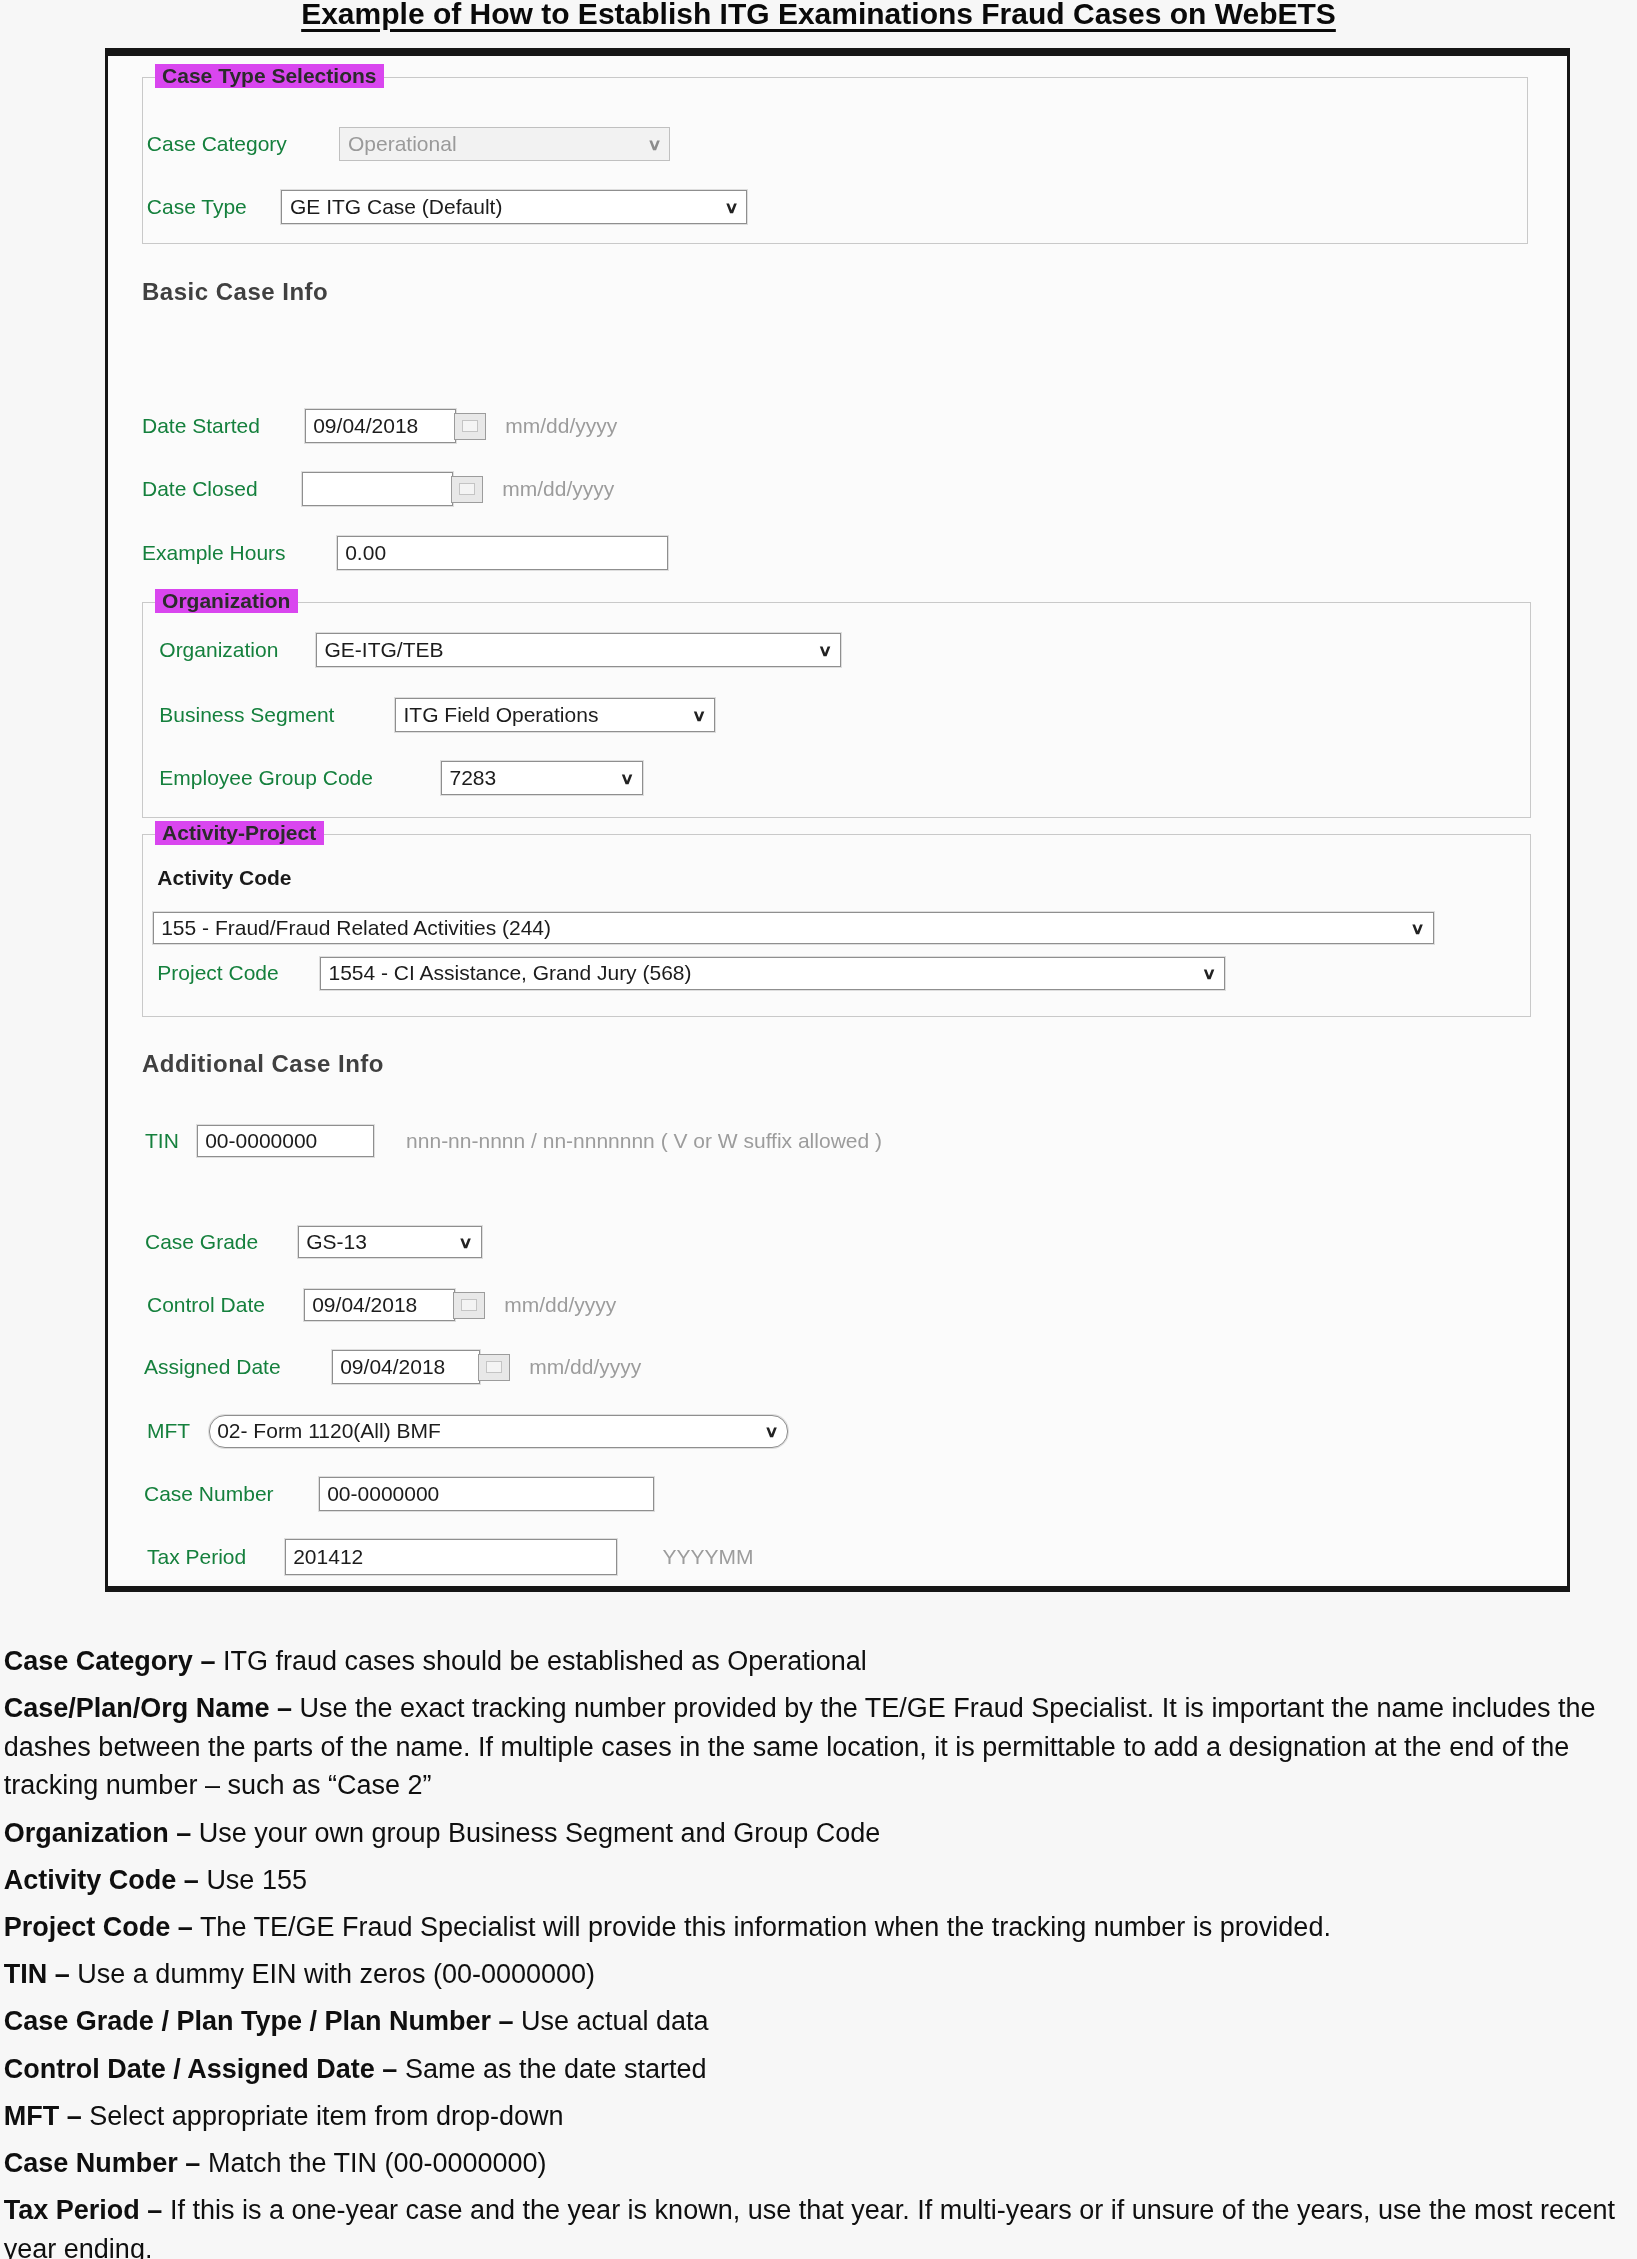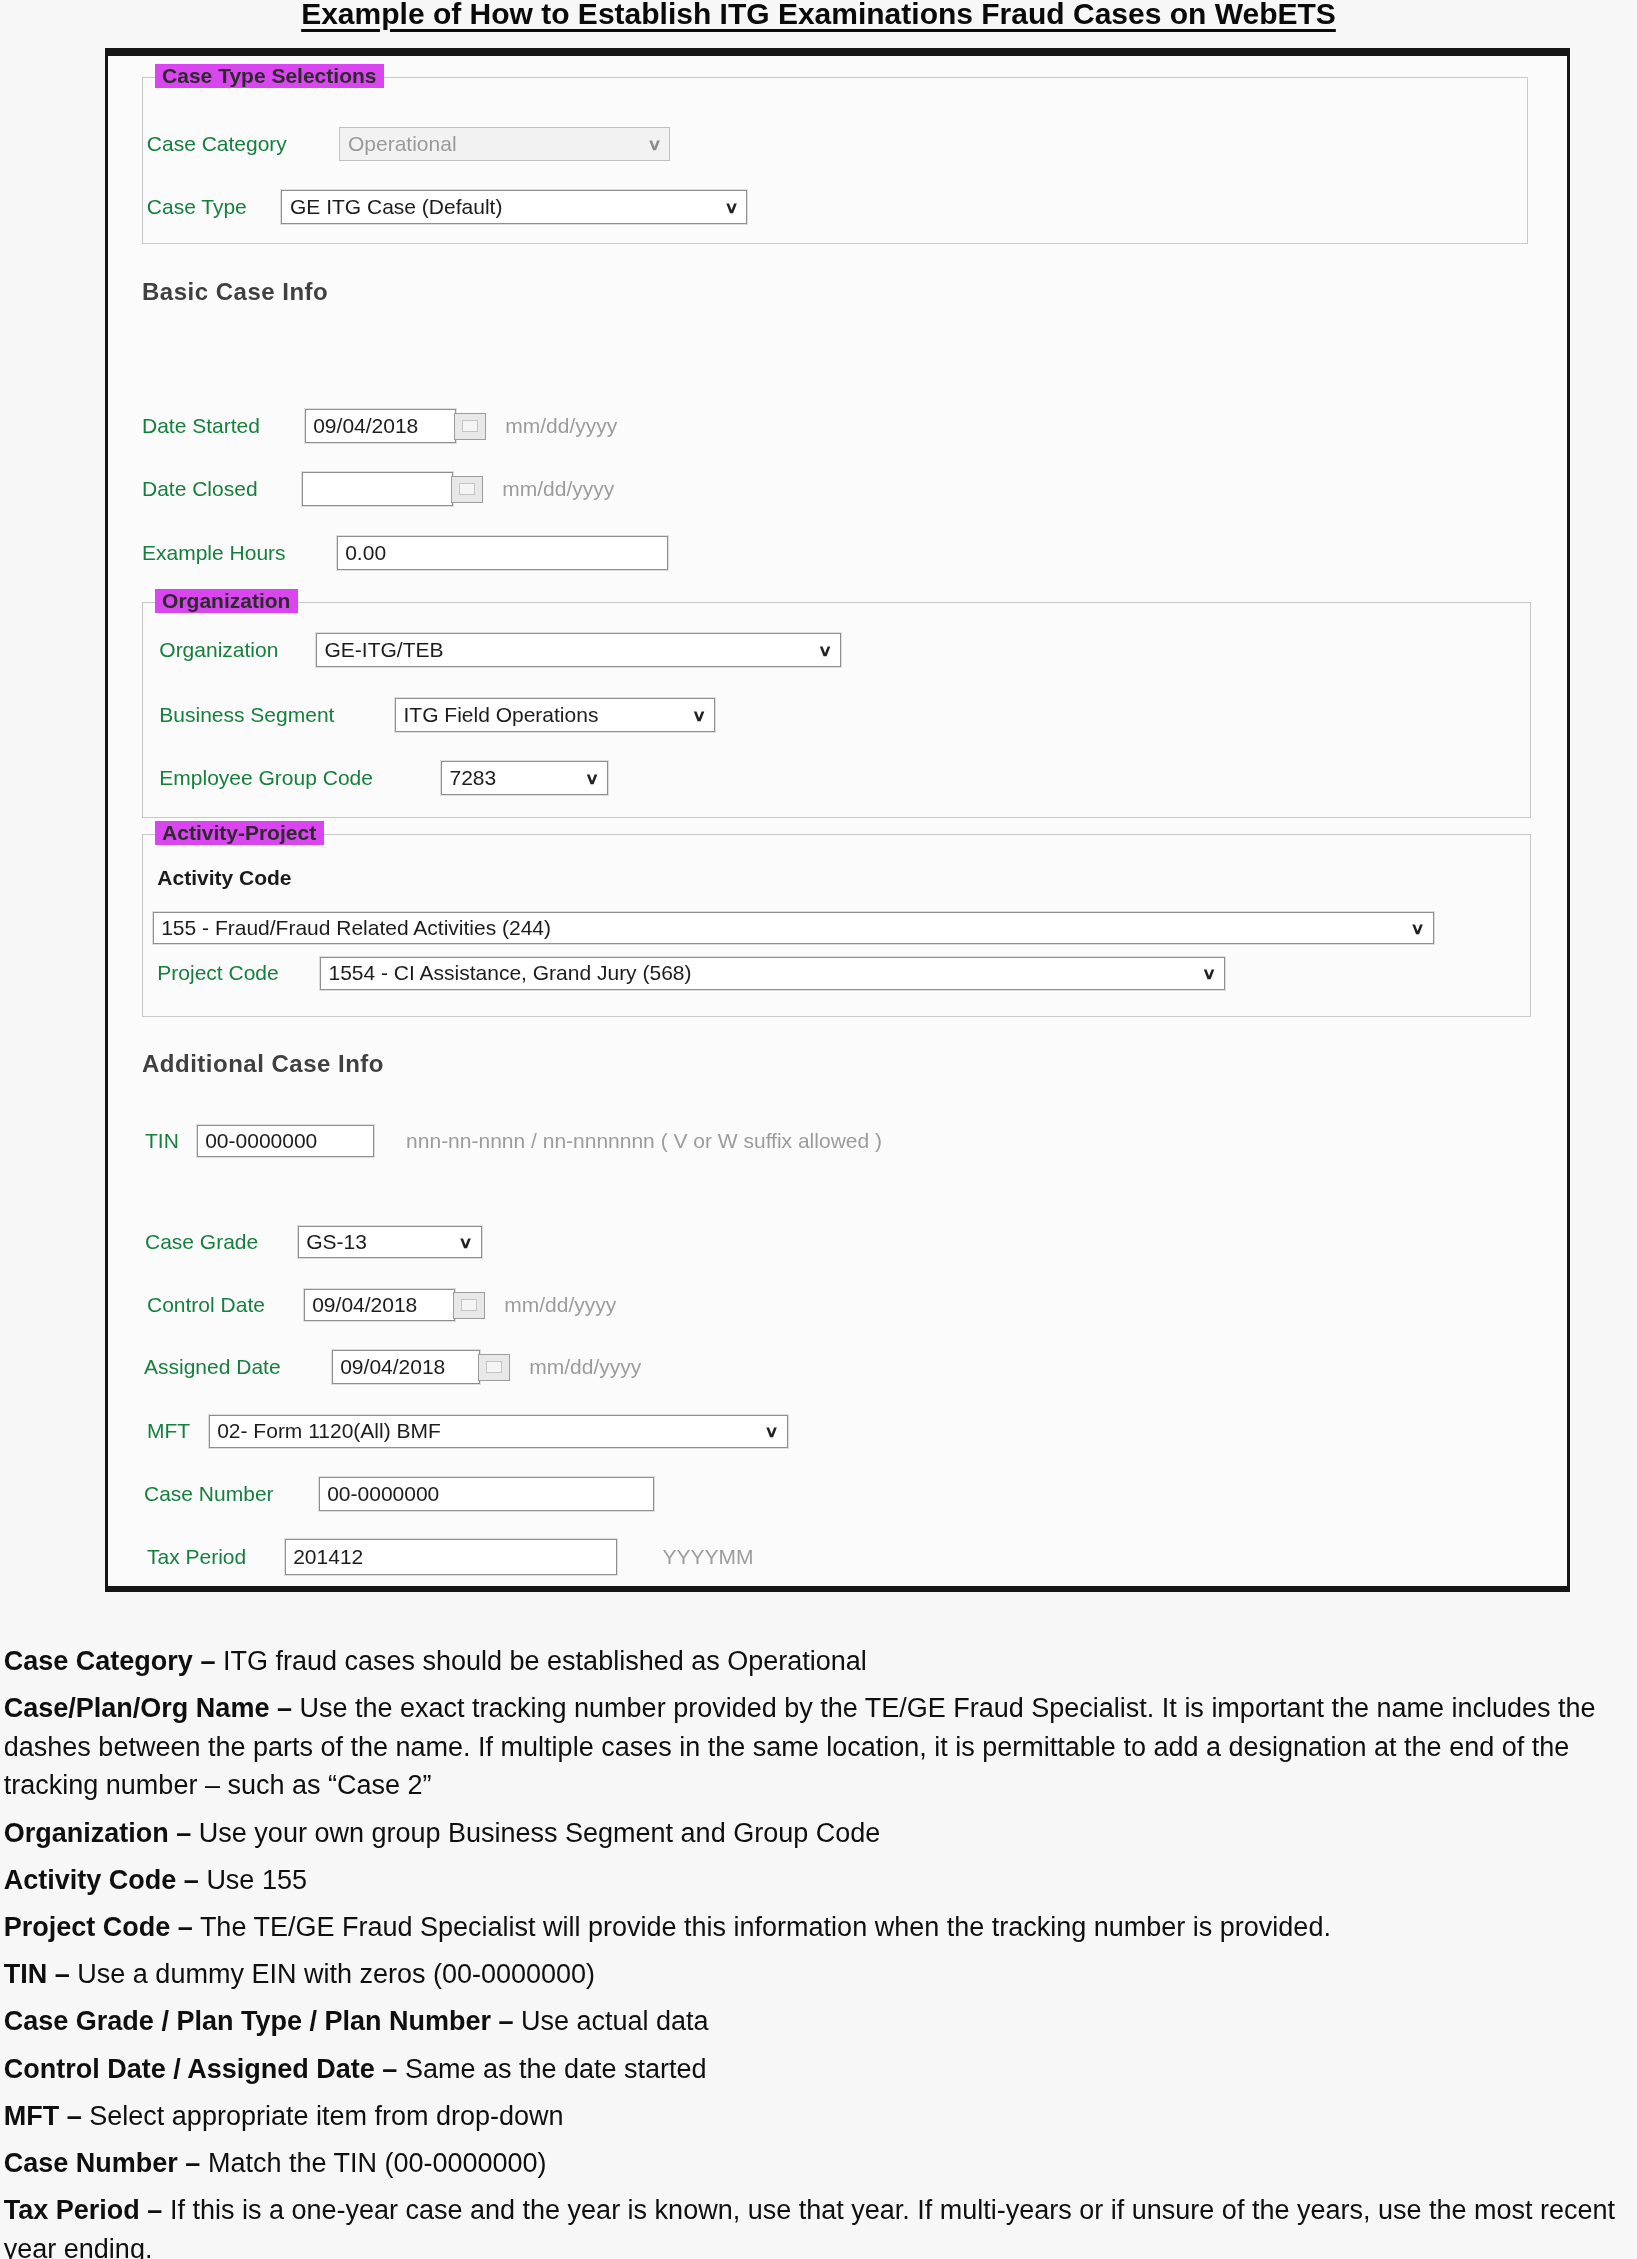--- a/index.html
+++ b/index.html
@@ -221,21 +221,21 @@
       <div class="row" style="left:16.3px; top:94px;">
         <span class="lbl" style="width:228px;">Business Segment</span>
         <div class="select" style="width:320px;">
           <span>ITG Field Operations</span>
           <span class="chevron">∨</span>
         </div>
       </div>
 
       <div class="row" style="left:16.3px; top:157px;">
         <span class="lbl" style="width:274px;">Employee Group Code</span>
-        <div class="select" style="width:167px;">
+        <div class="select" style="width:202px;">
           <span>7283</span>
           <span class="chevron">∨</span>
         </div>
       </div>
     </div>
 
     <div class="fieldset" style="left:34px; top:778px; width:1389px; height:183px;">
       <span class="legend">Activity-Project</span>
 
       <span class="free-lbl" style="left:14.3px; top:31px;">Activity Code</span>
@@ -285,21 +285,21 @@
       <span class="lbl" style="width:180px;">Assigned Date</span>
       <div class="input" style="width:148px; height:34px;">09/04/2018</div>
       <div class="cal-btn">
           <span class="cal-icon"></span>
         </div>
       <span class="hint">mm/dd/yyyy</span>
     </div>
 
     <div class="row" style="left:39px; top:1357px;">
       <span class="lbl" style="width:54px;">MFT</span>
-      <div class="select" style="width:579px; height:33px;">
+      <div class="select" style="width:579px; height:33px;border-radius:16px;">
         <span>02- Form 1120(All) BMF</span>
         <span class="chevron">∨</span>
       </div>
     </div>
 
     <div class="row" style="left:36px; top:1420px;">
       <span class="lbl" style="width:167px;">Case Number</span>
       <div class="input" style="width:335px; height:34px;">00-0000000</div>
     </div>
 

